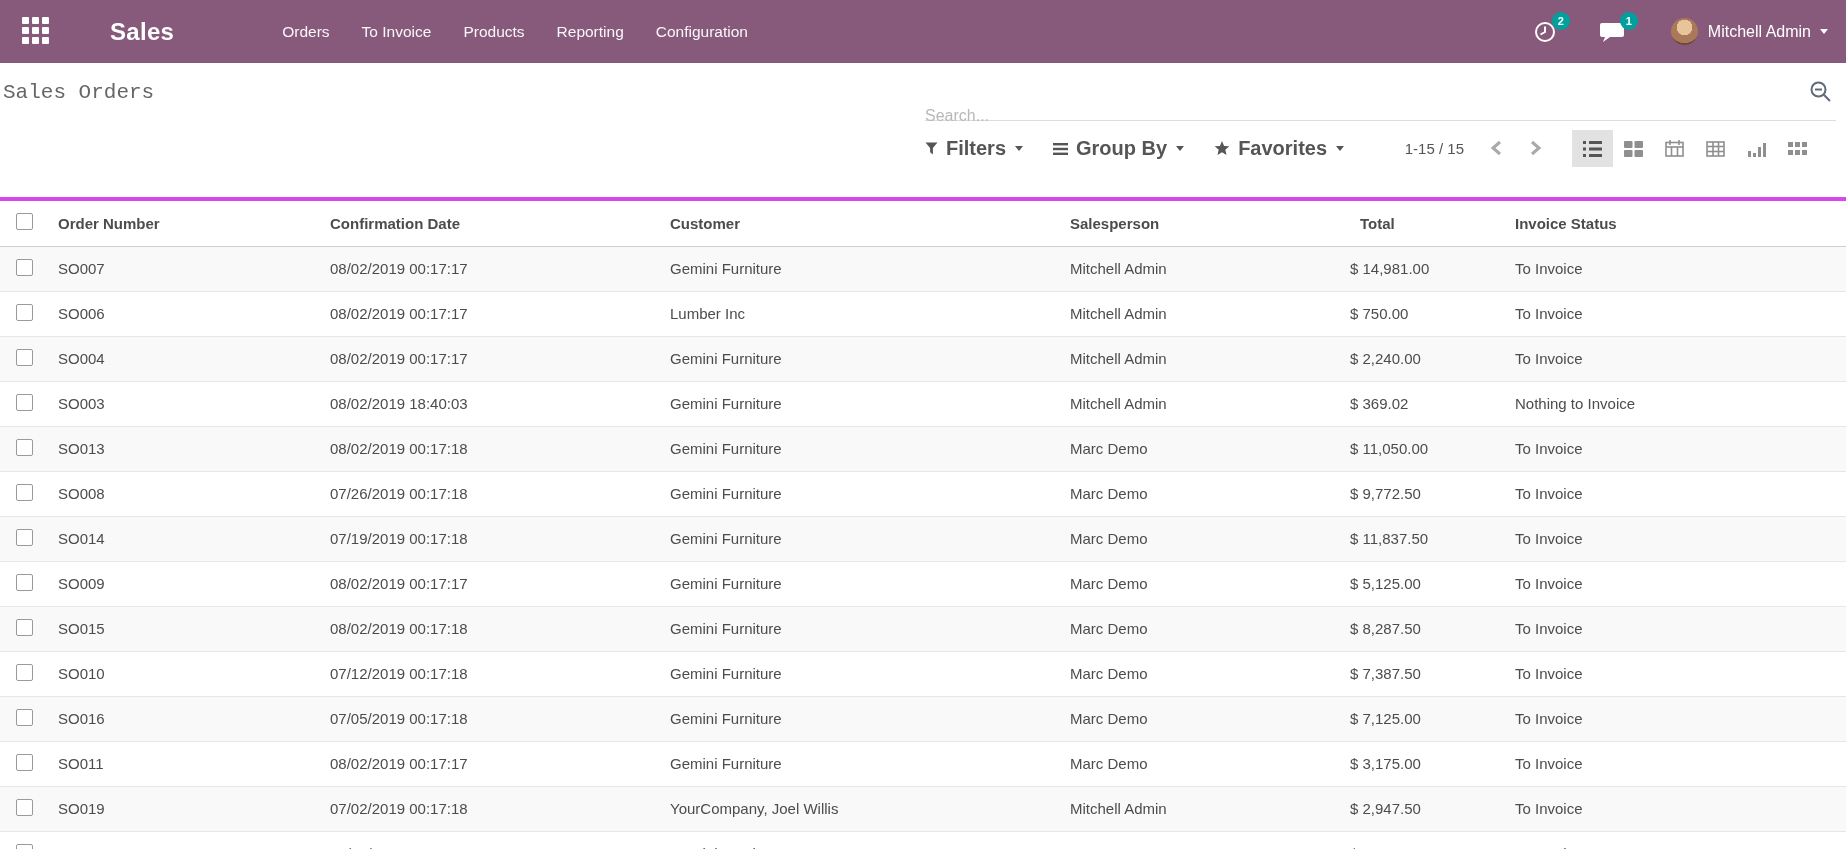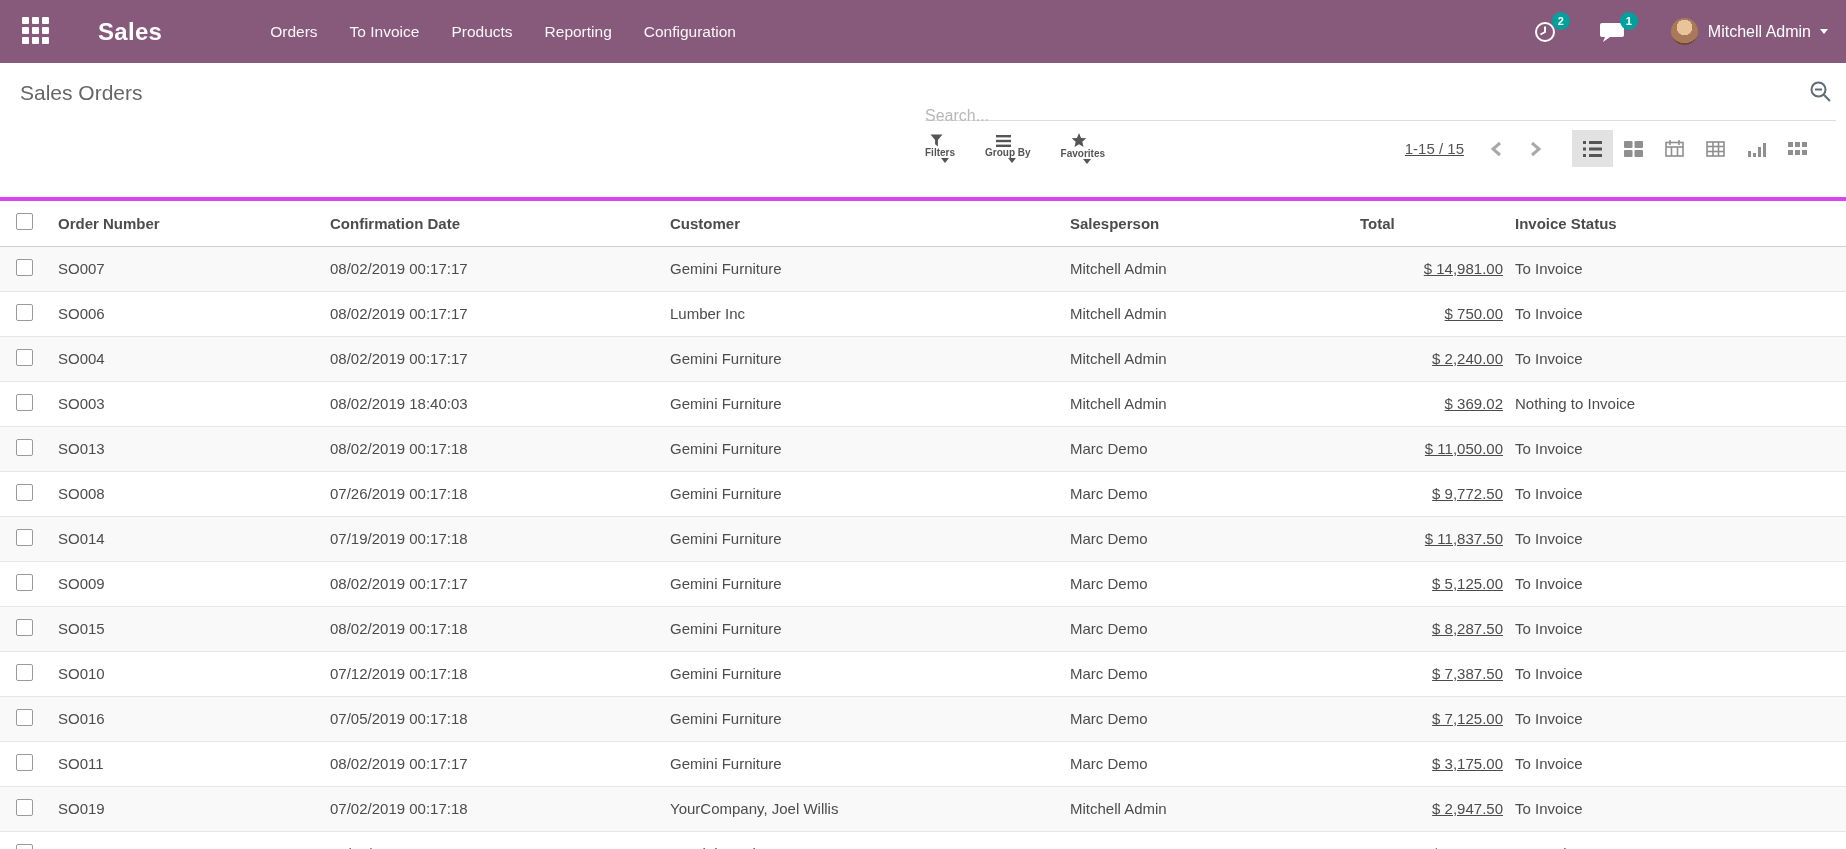--- a/index.html
+++ b/index.html
@@ -4,77 +4,77 @@
 <style>
   * { box-sizing: border-box; margin: 0; padding: 0; }
   html, body { width: 1846px; height: 849px; overflow: hidden; background: #fff;
     font-family: "Liberation Sans", "DejaVu Sans", sans-serif; color: #4c4c4c; }
 
   
   .topbar { height: 63px; background: #875A7B; display: flex; align-items: center; padding: 0 18px; }
   .apps-btn { width: 30px; height: 30px; display: grid; grid-template-columns: repeat(3, 7px);
     grid-template-rows: repeat(3, 7px); gap: 3px; margin-left: 4px; cursor: pointer; }
   .apps-btn i { background: #fff; border-radius: 1px; }
-  .brand { color: #fff; font-size: 24px; font-weight: 700; margin-left: 46px; letter-spacing: .3px; }
+  .brand { color: #fff; font-size: 24px; font-weight: 700; margin-left: 58px; letter-spacing: .3px; }
   .topnav { display: flex; margin-left: 92px; }
   .topnav a { color: rgba(255,255,255,.95); font-size: 15.5px; padding: 0 16px; line-height: 63px;
     text-decoration: none; cursor: pointer; white-space: nowrap; }
   .systray { margin-left: auto; display: flex; align-items: center; }
   .tray-item { position: relative; margin-left: 42px; cursor: pointer; display: flex; align-items: center; }
   .badge { position: absolute; top: -8px; right: -13px; min-width: 18px; height: 18px; padding: 0 4px;
     background: #00A09D; color: #fff; font-size: 11px; font-weight: 700; border-radius: 9px;
     display: flex; align-items: center; justify-content: center; }
   .user { display: flex; align-items: center; margin-left: 46px; cursor: pointer; }
   .avatar { width: 27px; height: 27px; border-radius: 50%;
     background: radial-gradient(circle at 50% 35%, #e8c49a 0 35%, #a9795a 36% 70%, #6d4a33 71%); }
   .user-name { color: #fff; font-size: 16px; margin-left: 10px; }
   .caret { width: 0; height: 0; border-left: 4.5px solid transparent; border-right: 4.5px solid transparent;
     border-top: 5px solid #fff; margin-left: 9px; }
 
   
   .control-panel { height: 134px; display: flex; }
-  .cp-left { flex: 1; padding: 14px 0 0 20px; }
+  .cp-left { flex: 1; padding: 14px 0 0 3px; font-family: Liberation Mono, monospace; }
   .page-title { font-size: 21px; color: #666; line-height: 32px; font-weight: 400; }
   .btn-row { margin-top: 16px; display: flex; align-items: center; }
   .btn-create { background: #00A09D; color: #fff; border: none; font-size: 13px; font-weight: 700;
     letter-spacing: .4px; height: 37px; padding: 0 19px; cursor: pointer;
     font-family: inherit; }
   .btn-import { background: none; border: none; color: #00A09D; font-size: 13px; font-weight: 700;
     letter-spacing: .4px; margin-left: 20px; cursor: pointer; font-family: inherit; }
   .cp-right { width: 921px; padding-right: 10px; display: flex; flex-direction: column; }
   .search-row { height: 58px; border-bottom: 1px solid #ddd; display: flex; align-items: center; }
   .search-row input { flex: 1; border: none; outline: none; font-size: 16px; color: #4c4c4c;
     font-family: inherit; background: transparent; margin-top: 48px; }
   .search-row input::placeholder { color: #b8b8b8; }
   .search-icon-btn { background: none; border: none; cursor: pointer; padding: 0 4px; display: flex; }
   .filter-row { margin-top: 9px; height: 37px; display: flex; align-items: center; }
-  .f-menu { display: flex; align-items: center; color: #555; font-size: 10px; font-weight: 600;
-    margin-right: 30px; cursor: pointer; white-space: nowrap; flex-direction: column; }
+  .f-menu { display: flex; align-items: center; color: #555; font-size: 20px; font-weight: 600;
+    margin-right: 30px; cursor: pointer; white-space: nowrap; }
   .f-menu .glyph { margin-right: 8px; display: flex; align-items: center; color: #555; }
   .f-menu .caret-g { border-top-color: #555; margin-left: 9px; }
-  .pager { margin-left: auto; display: flex; align-items: center; text-decoration: underline; }
+  .pager { margin-left: auto; display: flex; align-items: flex-start; }
   .pager-value { font-size: 15px; color: #555; }
   .pager-btn { background: none; border: none; cursor: pointer; padding: 0; margin-left: 26px; display: flex; }
   .switcher { display: flex; margin-left: 30px; margin-right: 18px; }
   .sw-btn { width: 41px; height: 37px; display: flex; align-items: center; justify-content: center;
     background: #fff; border: none; cursor: pointer; color: #8f8f8f; }
   .sw-btn.active { background: #e2e2e2; color: #555; }
 
   
   table { width: 1846px; border-collapse: collapse; table-layout: fixed; }
   thead th { height: 47px; border-top: 4px solid #d946ef; border-bottom: 1px solid #cfcfcf;
     font-size: 15px; font-weight: 700; color: #4c4c4c; text-align: left; padding-left: 10px;
     cursor: pointer; vertical-align: middle; }
   thead th.col-check, tbody td.col-check { padding-left: 16px; }
   thead th.col-total { text-align: left; padding-right: 16px; }
   tbody td { height: 45px; font-size: 15px; color: #4c4c4c; padding-left: 10px;
     border-top: 1px solid #e7e7e7; vertical-align: middle; white-space: nowrap; overflow: hidden; }
   tbody tr:first-child td { border-top: none; }
   tbody tr:nth-child(odd) { background: #f9f9f9; }
-  tbody td.col-total { text-align: right; padding-right: 2px; padding-left: 0; text-decoration: underline; }
+  tbody td.col-total { padding-right: 2px; padding-left: 0; }
   .cb { width: 17px; height: 17px; border: 1px solid #9a9a9a; border-radius: 2px; background: #fff;
     display: inline-block; cursor: pointer; }
   svg { display: block; }
 </style>
 </head>
 <body>
 
 <header class="topbar">
   <div class="apps-btn">
     <i></i>

